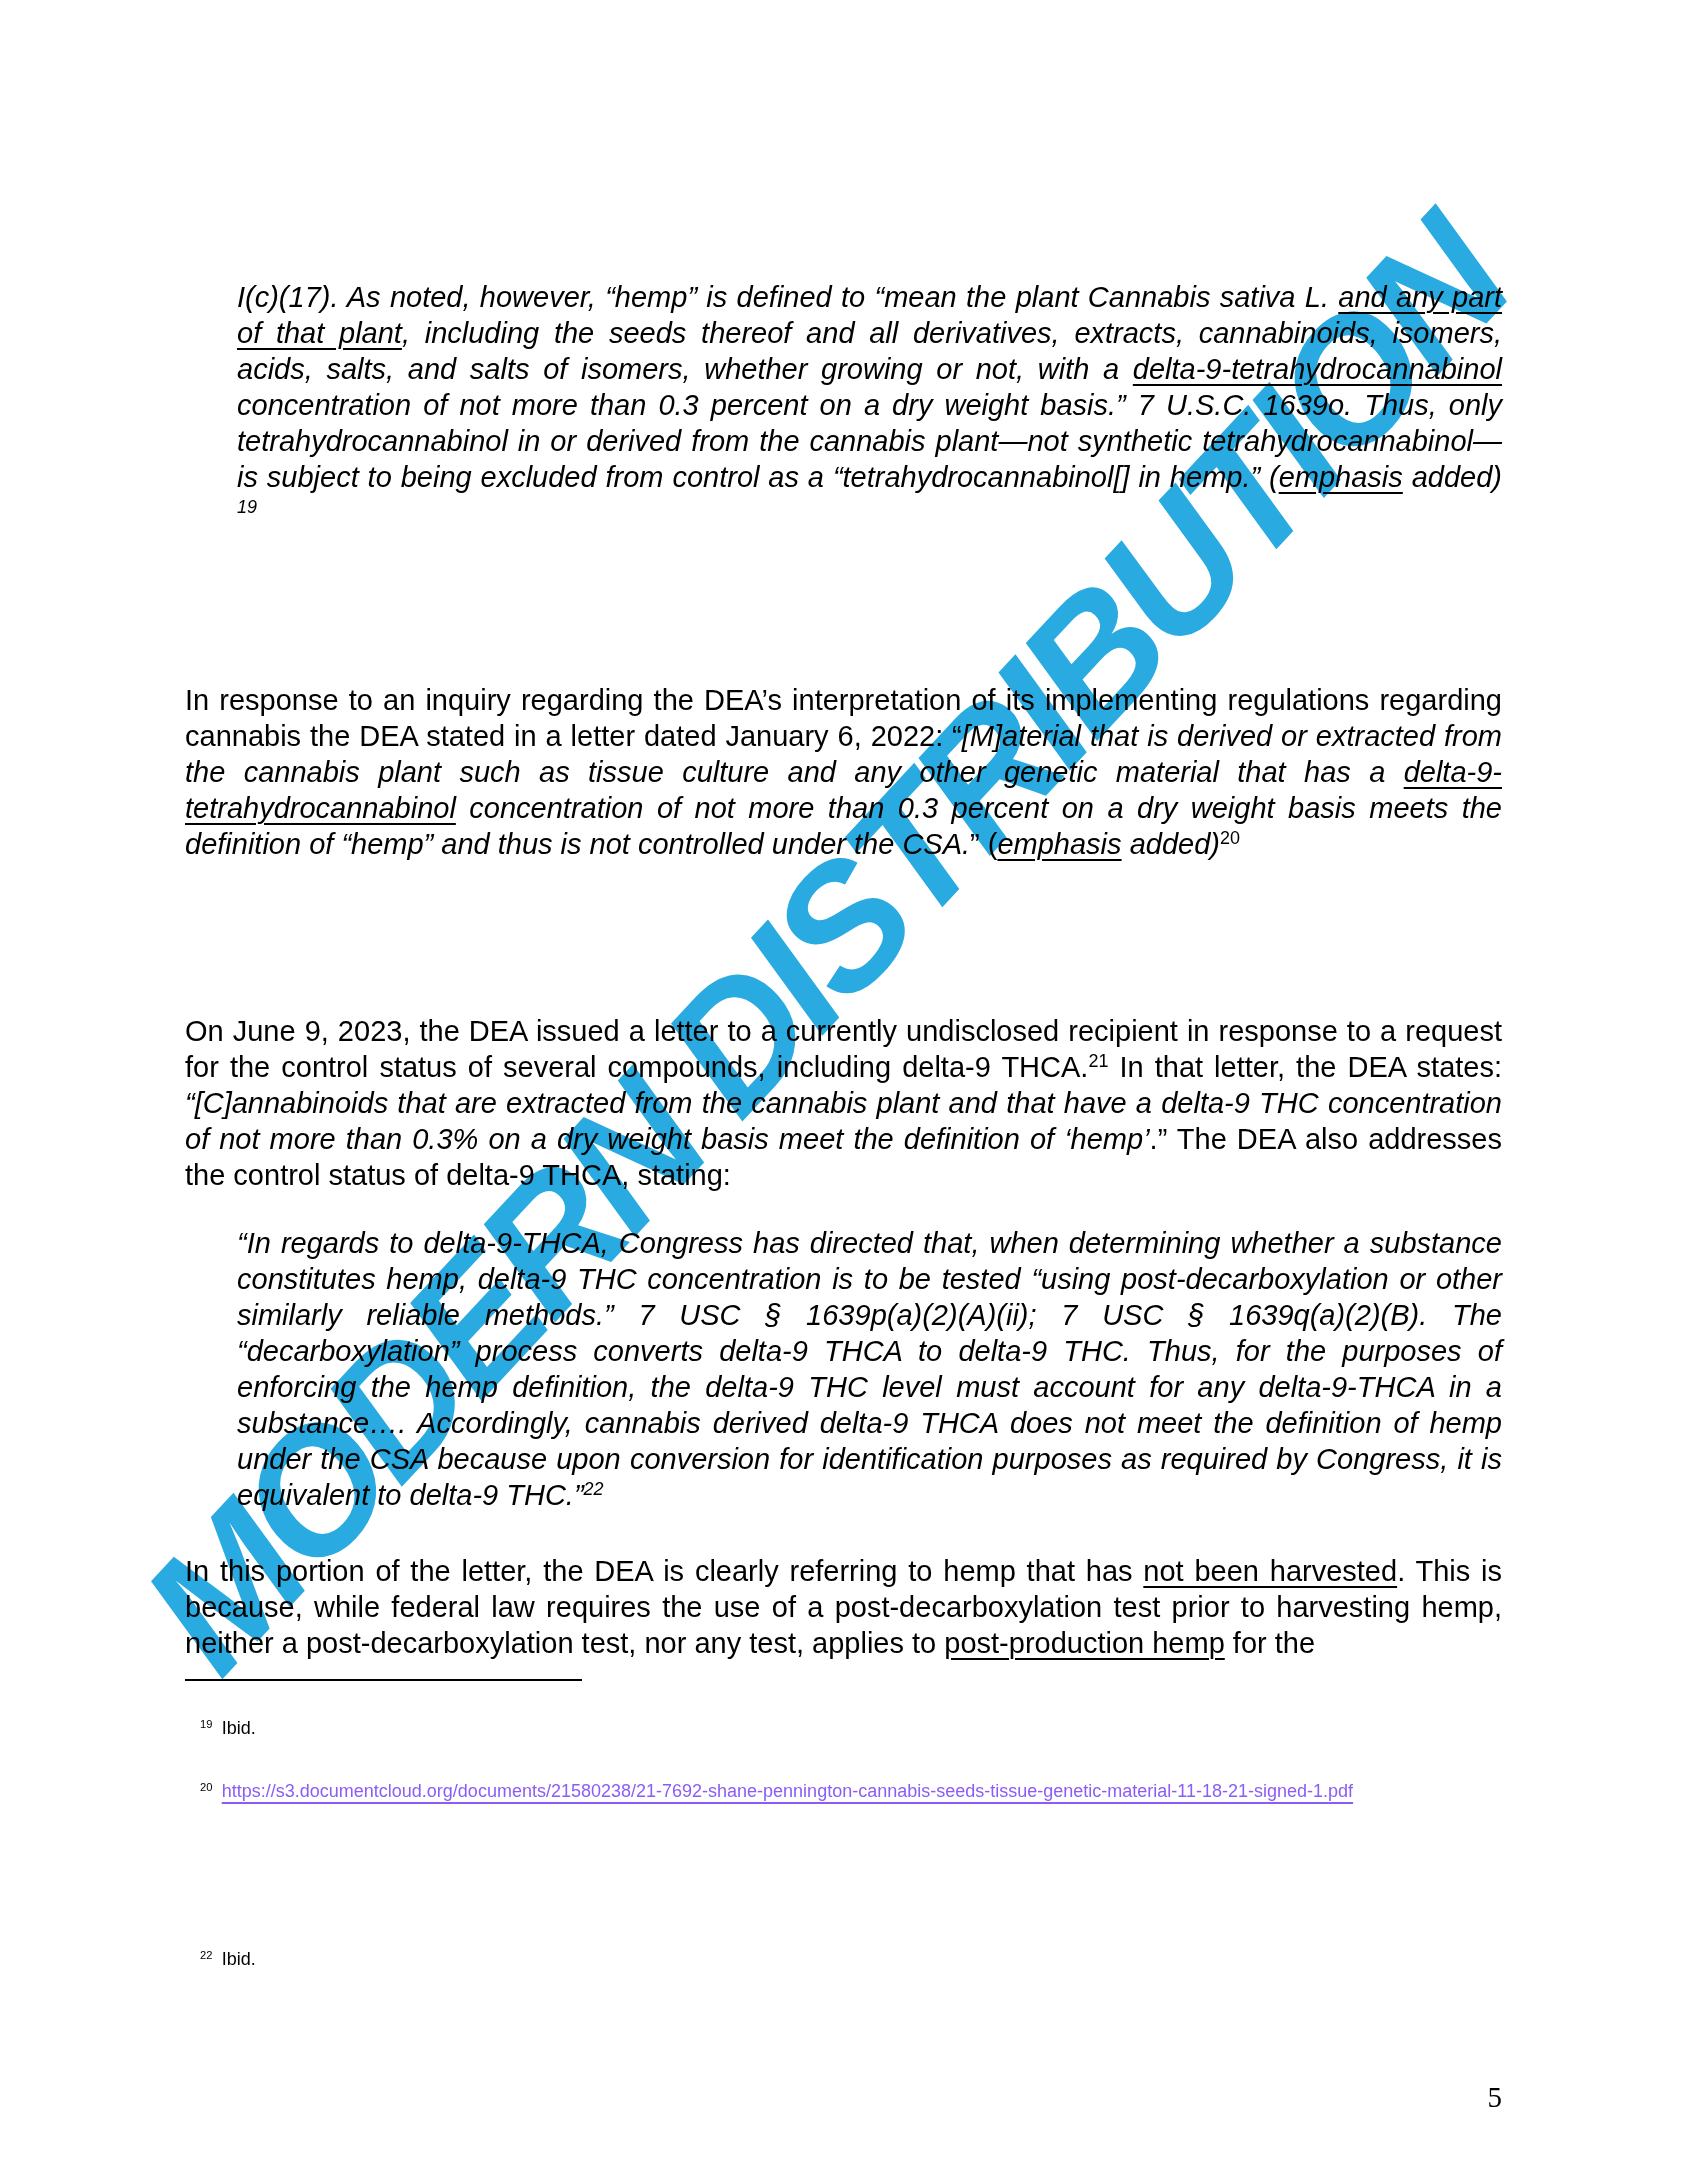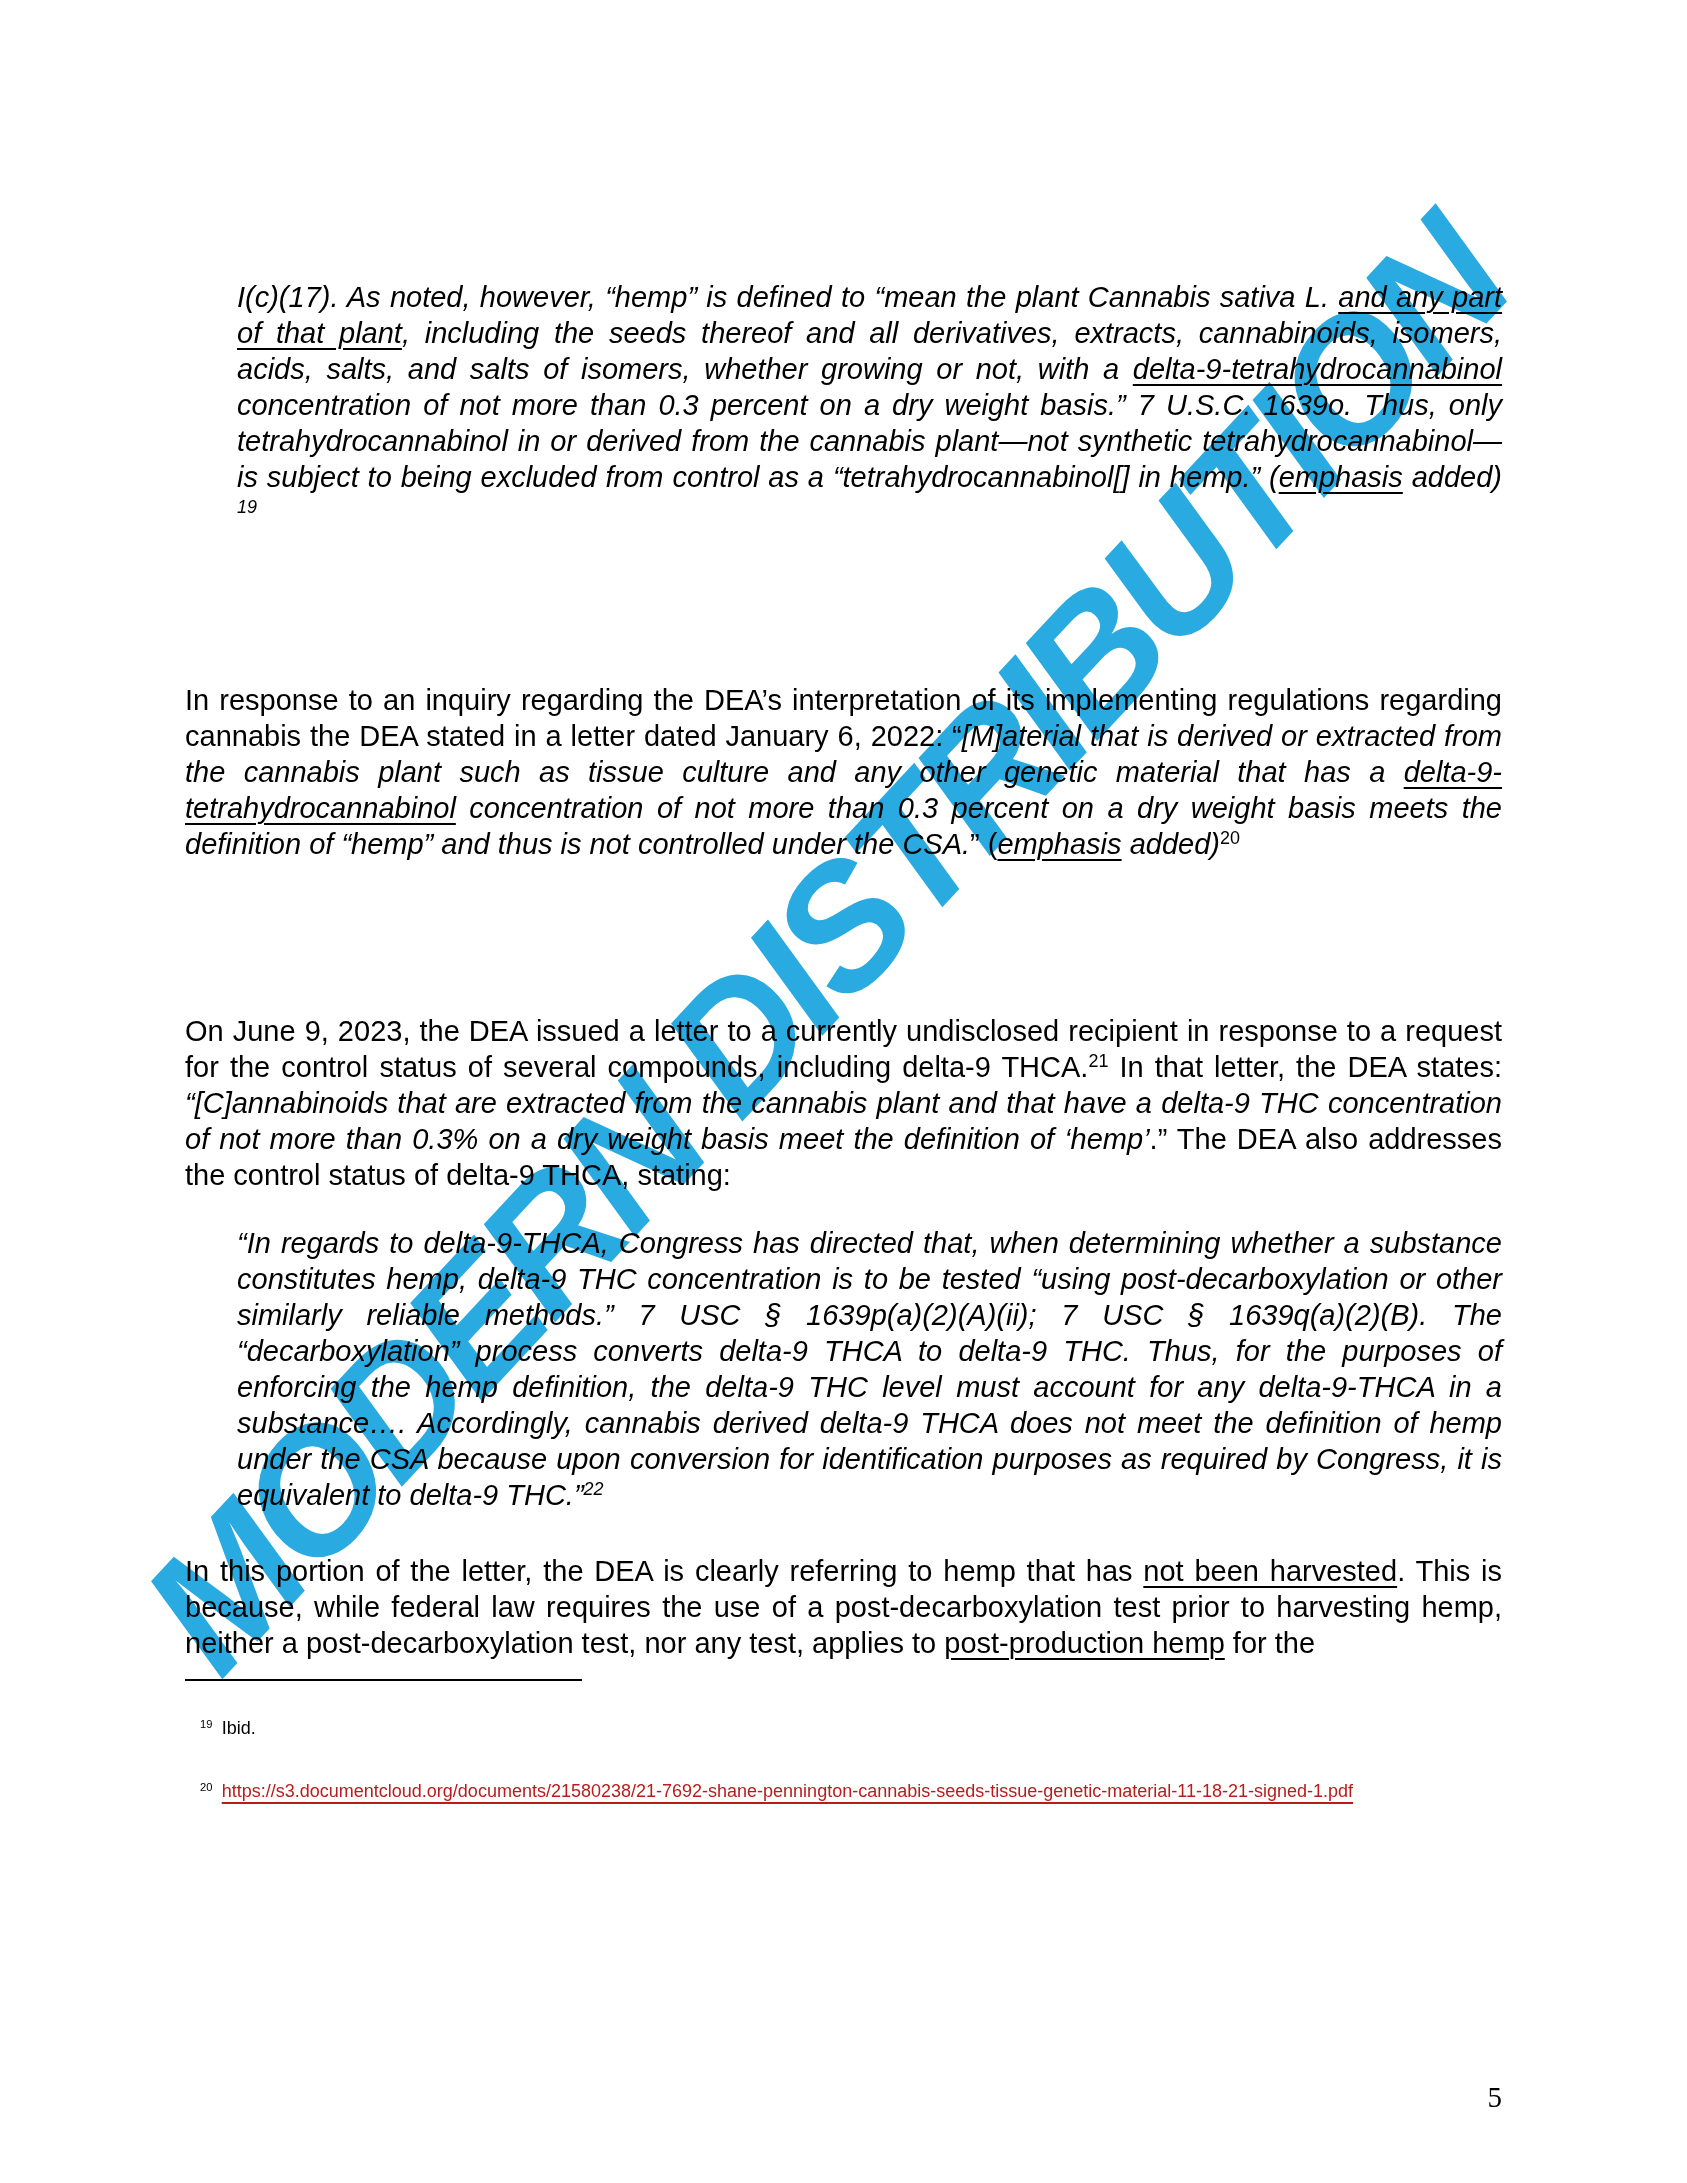--- a/index.html
+++ b/index.html
@@ -50,21 +50,21 @@
   }
   .fn{
     position:absolute;
     left:185px;width:1317px;
     margin:15px;
     font-size:18px;
     line-height:35px;
     text-align:left;
   }
   .fn .sup{margin-right:9.3px;}
-  .fn-link{color:#b91c1c;text-decoration:underline;text-underline-offset:4.6px;text-decoration-thickness:2px;}
+  .fn-link{color:#8b5cf6;text-decoration:underline;text-underline-offset:4.6px;text-decoration-thickness:2px;}
   .page-num{
     position:absolute;
     left:185px;top:2081px;width:1317px;
     text-align:right;
     font-family:"Liberation Serif","DejaVu Serif",serif;
     font-size:29px;
   }
 </style>
 </head>
 <body>
@@ -87,18 +87,19 @@
 
     <p class="blk body-blk" style="top:1553px"><span>In this portion of the letter, the DEA is clearly referring to hemp that has </span><span class="u">not been harvested</span><span>. This is because, while federal law requires the use of a post-decarboxylation test prior to harvesting hemp, neither a post-decarboxylation test, nor any test, applies to </span><span class="u">post-production hemp</span><span> for the</span></p>
 
     <div class="fn-sep"></div>
 
     <p class="fn" style="top:1696px"><span class="sup">19</span><span>Ibid.</span></p>
 
     <p class="fn" style="top:1759px"><span class="sup">20</span><a class="fn-link" href="#">https://s3.documentcloud.org/documents/21580238/21-7692-shane-pennington-cannabis-seeds-tissue-genetic-material-11-18-21-signed-1.pdf</a></p>
 
 
+    <p class="fn" style="top:1927px"><span class="sup">22</span><span>Ibid.</span></p>
 
     <div class="page-num">5</div>
 
   </div>
 </div>
 
 
 </body></html>

